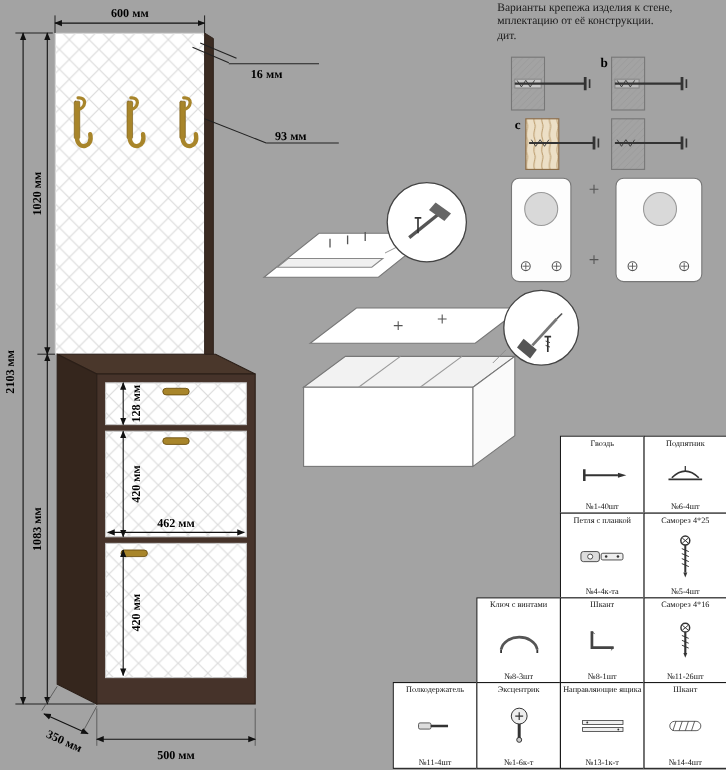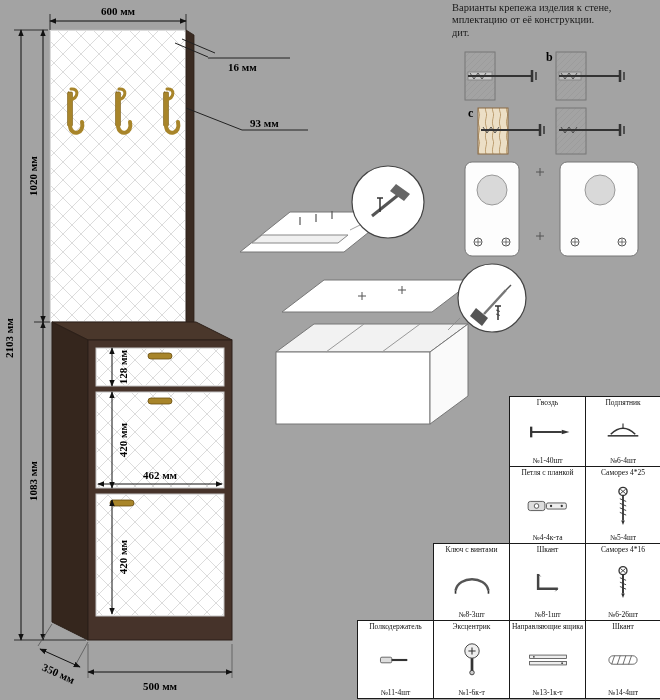--- a/index.html
+++ b/index.html
@@ -352,21 +352,21 @@
       <div class="part-name">Саморез 4*16</div>
       <div class="part-icon">
         <svg width="30" height="36" viewBox="0 0 34 40">
           <circle cx="17" cy="6" r="4.5" fill="none" stroke="#333" stroke-width="1.5"></circle>
           <path d="M14,3.5 l6,5 M20,3.5 l-6,5" stroke="#333" stroke-width="1"></path>
           <line x1="17" y1="10.5" x2="17" y2="32" stroke="#333" stroke-width="2.2"></line>
           <path d="M13.5,14 l7,3 M13.5,19 l7,3 M13.5,24 l7,3" stroke="#333" stroke-width="1"></path>
           <polygon points="15,32 19,32 17,37" fill="#333"></polygon>
         </svg>
       </div>
-      <div class="part-count">№6-26шт</div>
+      <div class="part-count">№11-26шт</div>
     </div>
 
     <div class="cell" style="left:0;top:224px;width:77px;height:79px">
       <div class="part-name">Полкодержатель</div>
       <div class="part-icon">
         <svg width="56" height="24" viewBox="0 0 60 34">
           <rect x="8" y="13" width="16" height="8" rx="2" fill="#ddd" stroke="#333"></rect>
           <line x1="24" y1="17" x2="46" y2="17" stroke="#333" stroke-width="3"></line>
         </svg>
       </div>

